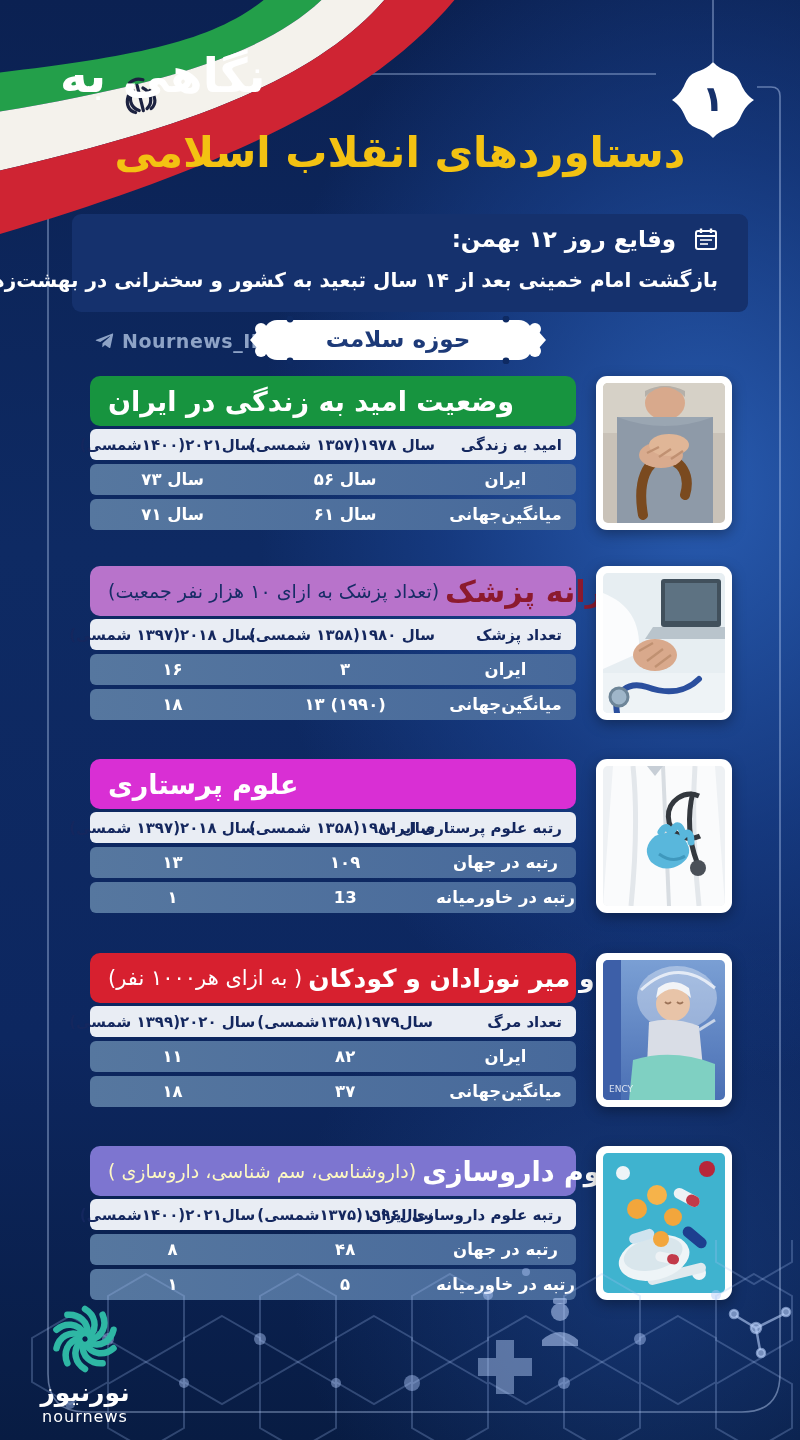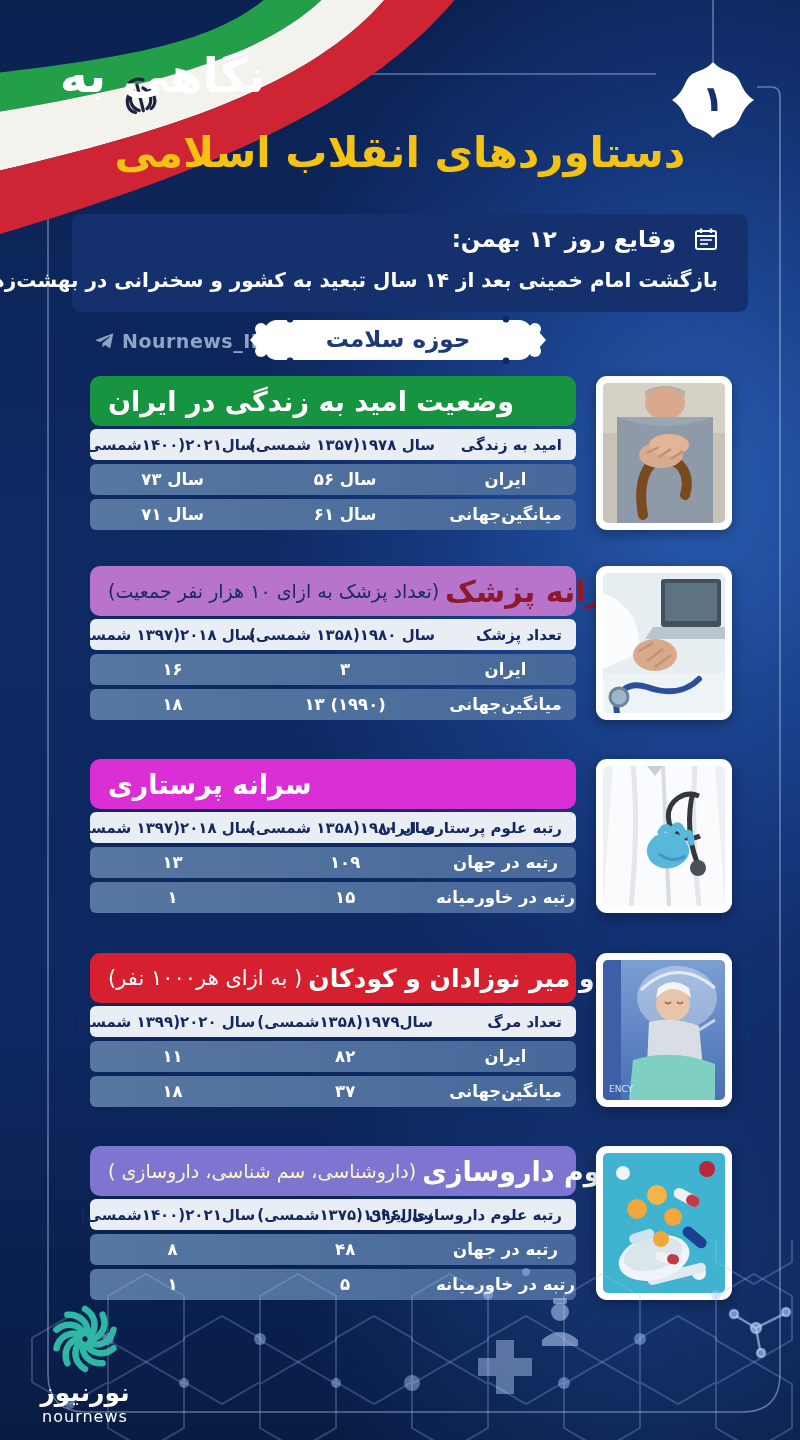--- a/index.html
+++ b/index.html
@@ -213,36 +213,36 @@
         <path d="M36,78 L50,70 M44,88 L60,76 M52,94 L68,82" stroke="#c09172" stroke-width="2.4" fill="none"></path>
         <rect x="0" y="100" width="122" height="40" fill="#eef3f6"></rect>
         <path d="M14,140 C10,118 26,108 44,114 C66,122 84,118 96,106" stroke="#2b4f9e" stroke-width="6" fill="none" stroke-linecap="round"></path>
         <circle cx="16" cy="124" r="9" fill="#9fb6c9" stroke="#6d8598" stroke-width="3"></circle>
       </svg>
     </div>
   </div>
 
   <div class="section s3" style="top:759px">
     <div class="sec-head">
-      <span class="b">سرانه پرستاری</span>
+      <span class="b">علوم پرستاری</span>
     </div>
     <div class="table">
       <div class="trow head">
         <div class="c lab">رتبه علوم پرستاری ایران</div>
         <div class="c">سال ۱۹۸۰(۱۳۵۸ شمسی)</div>
         <div class="c">سال ۲۰۱۸(۱۳۹۷ شمسی)</div>
       </div>
       <div class="trow data">
         <div class="c">رتبه در جهان</div>
         <div class="c num">۱۰۹</div>
         <div class="c num">۱۳</div>
       </div>
       <div class="trow data">
         <div class="c">رتبه در خاورمیانه</div>
-        <div class="c num">۱۵</div>
+        <div class="c num">13</div>
         <div class="c num">۱</div>
       </div>
     </div>
     <div class="photo-frame">
       <svg width="122" height="140" viewBox="0 0 122 140">
         <rect width="122" height="140" fill="#eef1f4"></rect>
         <path d="M10,0 L112,0 L122,140 L0,140 Z" fill="#fafbfc"></path>
         <path d="M60,0 L66,140" stroke="#d8dde2" stroke-width="4"></path>
         <path d="M30,0 Q36,60 28,140 M92,0 Q88,60 96,140" stroke="#e3e7eb" stroke-width="5" fill="none"></path>
         <path d="M44,0 L52,10 L60,0 Z" fill="#c7ced6"></path>

